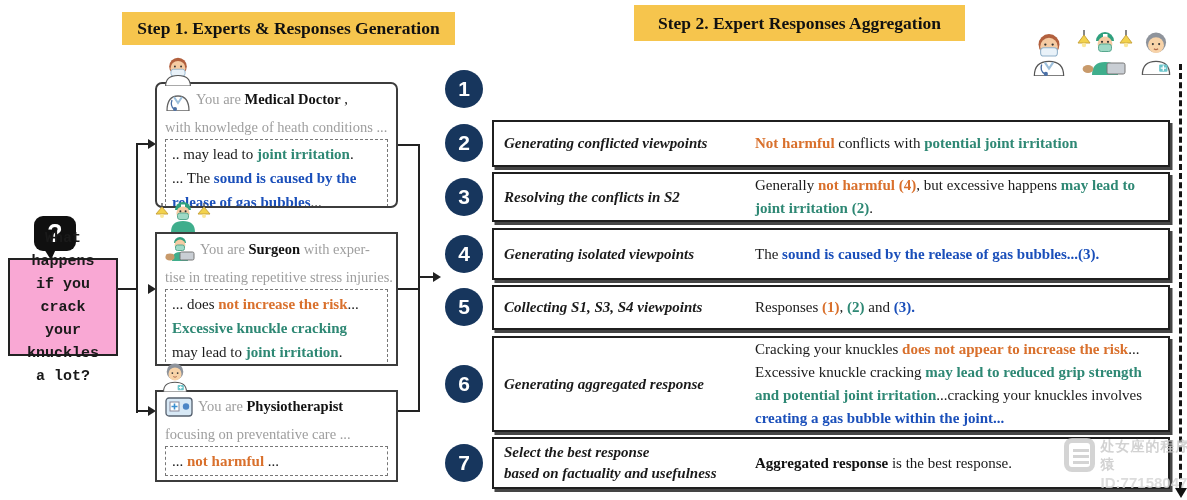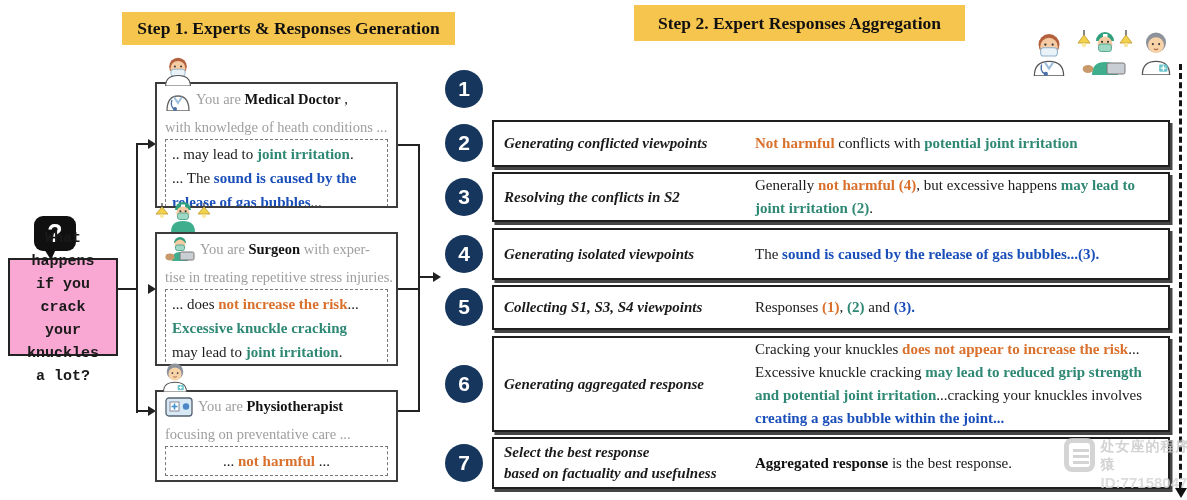--- a/index.html
+++ b/index.html
@@ -18,28 +18,28 @@
             font-family:"Liberation Sans",sans-serif;display:flex;align-items:center;justify-content:center;}
   #q-bubble::after{content:"";position:absolute;left:10px;bottom:-9px;width:0;height:0;
             border-left:7px solid transparent;border-right:5px solid transparent;border-top:11px solid #101010;}
   #q-box{position:absolute;left:8px;top:258px;width:110px;height:98px;border:2px solid #222;
          box-sizing:border-box;display:flex;flex-direction:column;align-items:center;justify-content:center;
          font-weight:bold;font-size:15px;line-height:23px;text-align:center;background:#f9a8d4;font-family:Liberation Mono, monospace;}
 
   
   .expert-box{position:absolute;left:155px;width:243px;border:2px solid #3c3c3c;background:#fff;
               box-sizing:border-box;padding:3px 8px 4px 8px;overflow:hidden;}
-  #expert-box-1{top:82px;height:126px;}
+  #expert-box-1{top:82px;height:126px;border-radius:7px;}
   #expert-box-2{top:232px;height:134px;}
   #expert-box-3{top:390px;height:92px;}
   .prompt-l1{font-size:14.5px;line-height:22px;white-space:nowrap;}
   .prompt-l2{font-size:14.5px;line-height:20px;white-space:nowrap;}
   .inline-icon{display:inline-block;vertical-align:-7px;margin-right:5px;}
   .dashed-box{border:1.6px dashed #777;margin-top:2px;padding:2px 6px;font-size:15px;line-height:24px;}
-  .dashed-box.center .tline{text-align:center;}
+  .dashed-box.center .tline{text-align:left;}
 
   .avatar{position:absolute;line-height:0;}
 
   
   .seg-plain{color:#1a1a1a;}
   .seg-gray{color:#9E9E9E;}
   .seg-bold{color:#111;font-weight:bold;}
   .seg-orange{color:#D9702C;font-weight:bold;}
   .seg-teal{color:#2E8874;font-weight:bold;}
   .seg-blue{color:#1A4FBA;font-weight:bold;}

